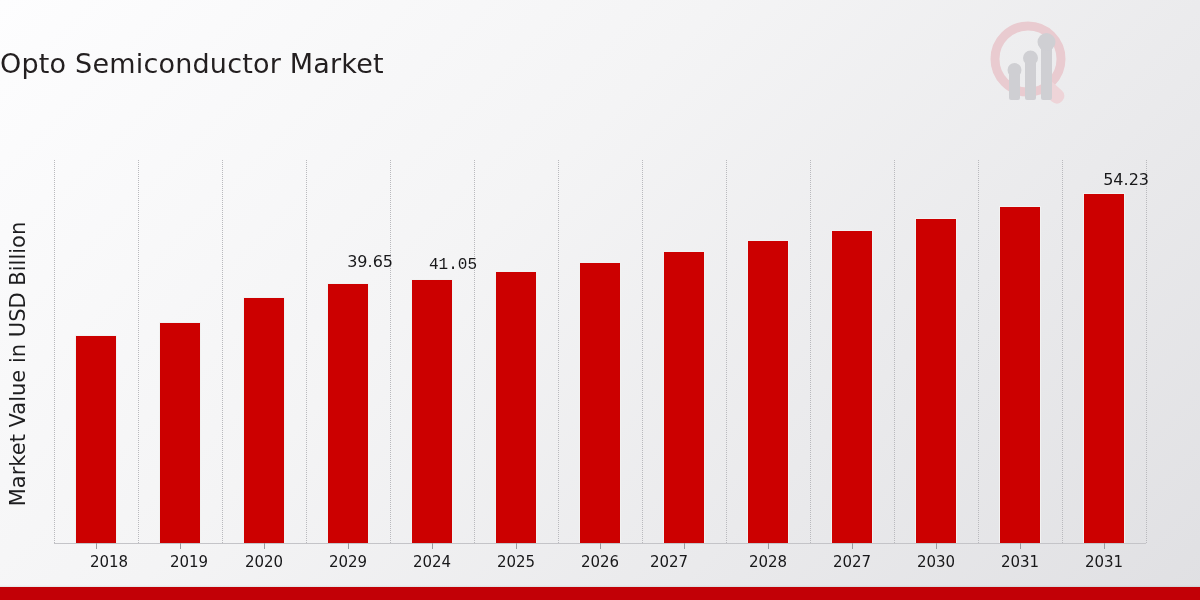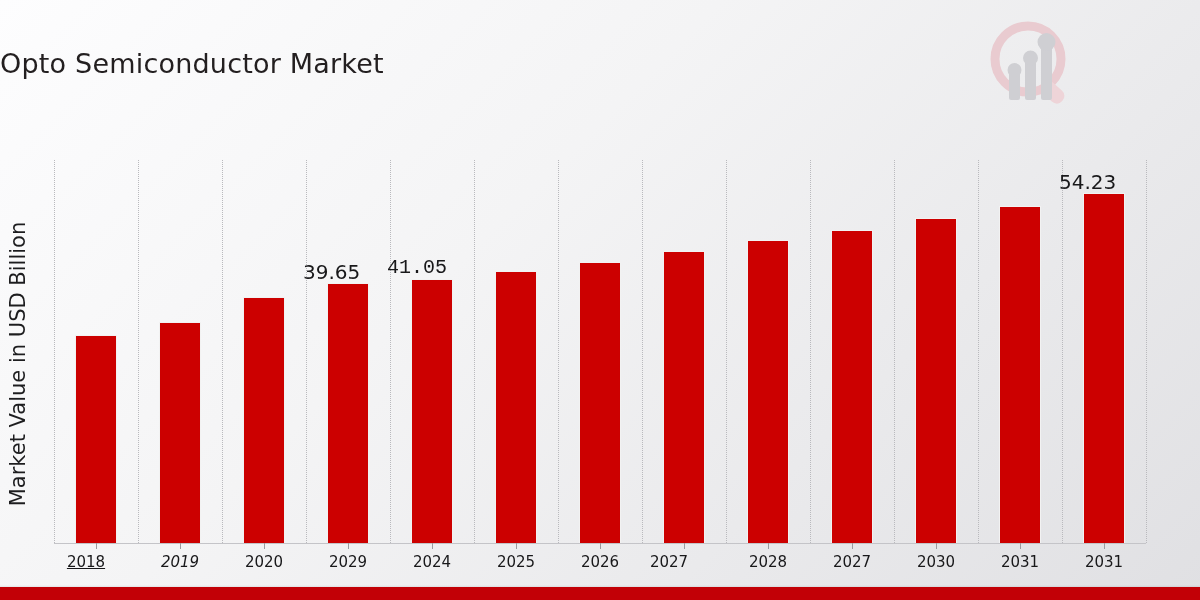--- a/index.html
+++ b/index.html
@@ -51,22 +51,22 @@
   }
 
   .bar{
     position:absolute;bottom:0;width:42px;
     background:#cc0000;
     border:1px solid #f2f2f2;
     border-bottom:none;
     box-sizing:border-box;
   }
   .bar-label{
-    position:absolute;width:90px;text-align:left;
-    font-size:20px;color:#18181a;
+    position:absolute;width:90px;text-align:right;
+    font-size:16px;color:#18181a;
   }
   .xtick{
     position:absolute;top:553px;width:90px;text-align:center;
     font-size:15px;color:#18181a;
   }
 
   
   #bottom-band{
     position:absolute;left:0;bottom:0;width:1200px;height:13px;background:#c20006;
   }
@@ -114,29 +114,29 @@
       <div class="gridline" style="left: 756px;"></div>
       <div class="gridline" style="left: 840px;"></div>
       <div class="gridline" style="left: 924px;"></div>
       <div class="gridline" style="left: 1008px;"></div>
       <div class="gridline" style="left: 1092px;"></div>
     </div>
   <div id="axis-line"></div>
 
 <div class="bar" title="2018: 33.7" style="left: 75px; top: 335px; height: 208px; bottom: auto; background: rgb(204, 0, 0);"></div>
     <div class="tickmark" style="left: 96px;"></div>
-    <div class="xtick" style="left: 41px; text-decoration: underline;">2018</div>
+    <div class="xtick" style="left: 64px;">2018</div>
     <div class="bar" title="2019: 35.8" style="left: 159px; top: 322px; height: 221px; bottom: auto; background: rgb(204, 0, 0);"></div>
     <div class="tickmark" style="left: 180px;"></div>
-    <div class="xtick" style="left: 135px; font-style: italic;">2019</div>
+    <div class="xtick" style="left: 144px;">2019</div>
     <div class="bar" title="2022: 39.9" style="left: 243px; top: 297px; height: 246px; bottom: auto; background: rgb(204, 0, 0);"></div>
     <div class="tickmark" style="left: 264px;"></div>
     <div class="xtick" style="left: 219px;">2020</div>
     <div class="bar" title="2023: 39.65" style="left: 327px; top: 283px; height: 260px; bottom: auto; background: rgb(204, 0, 0);"></div>
-    <div class="bar-label" style="left: 303px; top: 260px;">39.65</div>
+    <div class="bar-label" style="left: 303px; top: 252px;">39.65</div>
     <div class="tickmark" style="left: 348px;"></div>
     <div class="xtick" style="left: 303px;">2029</div>
     <div class="bar" title="2024: 41.05" style="left: 411px; top: 279px; height: 264px; bottom: auto; background: rgb(204, 0, 0);"></div>
     <div class="bar-label" style="left: 387px; top: 256px; font-family: Liberation Mono, monospace;">41.05</div>
     <div class="tickmark" style="left: 432px;"></div>
     <div class="xtick" style="left: 387px;">2024</div>
     <div class="bar" title="2025: 42.35" style="left: 495px; top: 271px; height: 272px; bottom: auto; background: rgb(204, 0, 0);"></div>
     <div class="tickmark" style="left: 516px;"></div>
     <div class="xtick" style="left: 471px;">2025</div>
     <div class="bar" title="2026: 43.8" style="left: 579px; top: 262px; height: 281px; bottom: auto; background: rgb(204, 0, 0);"></div>

